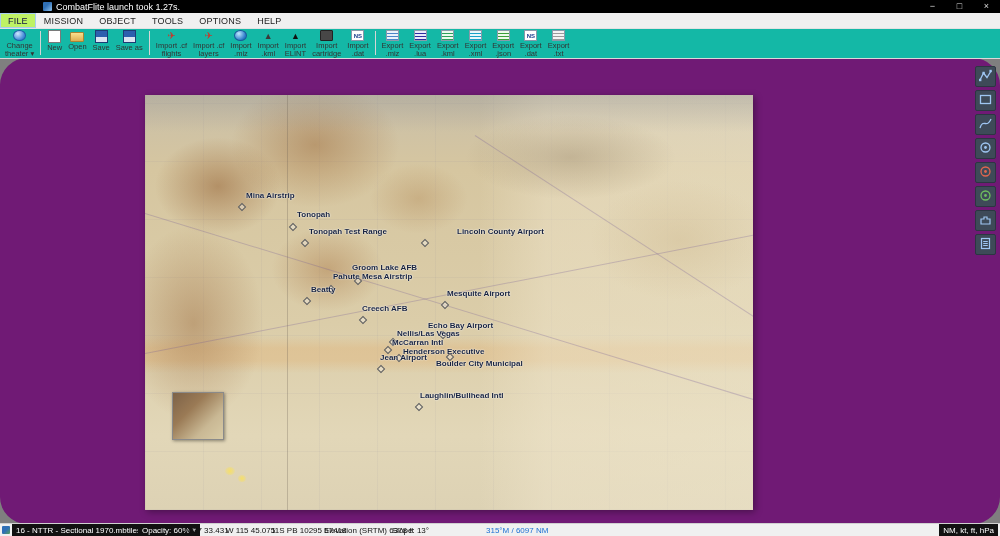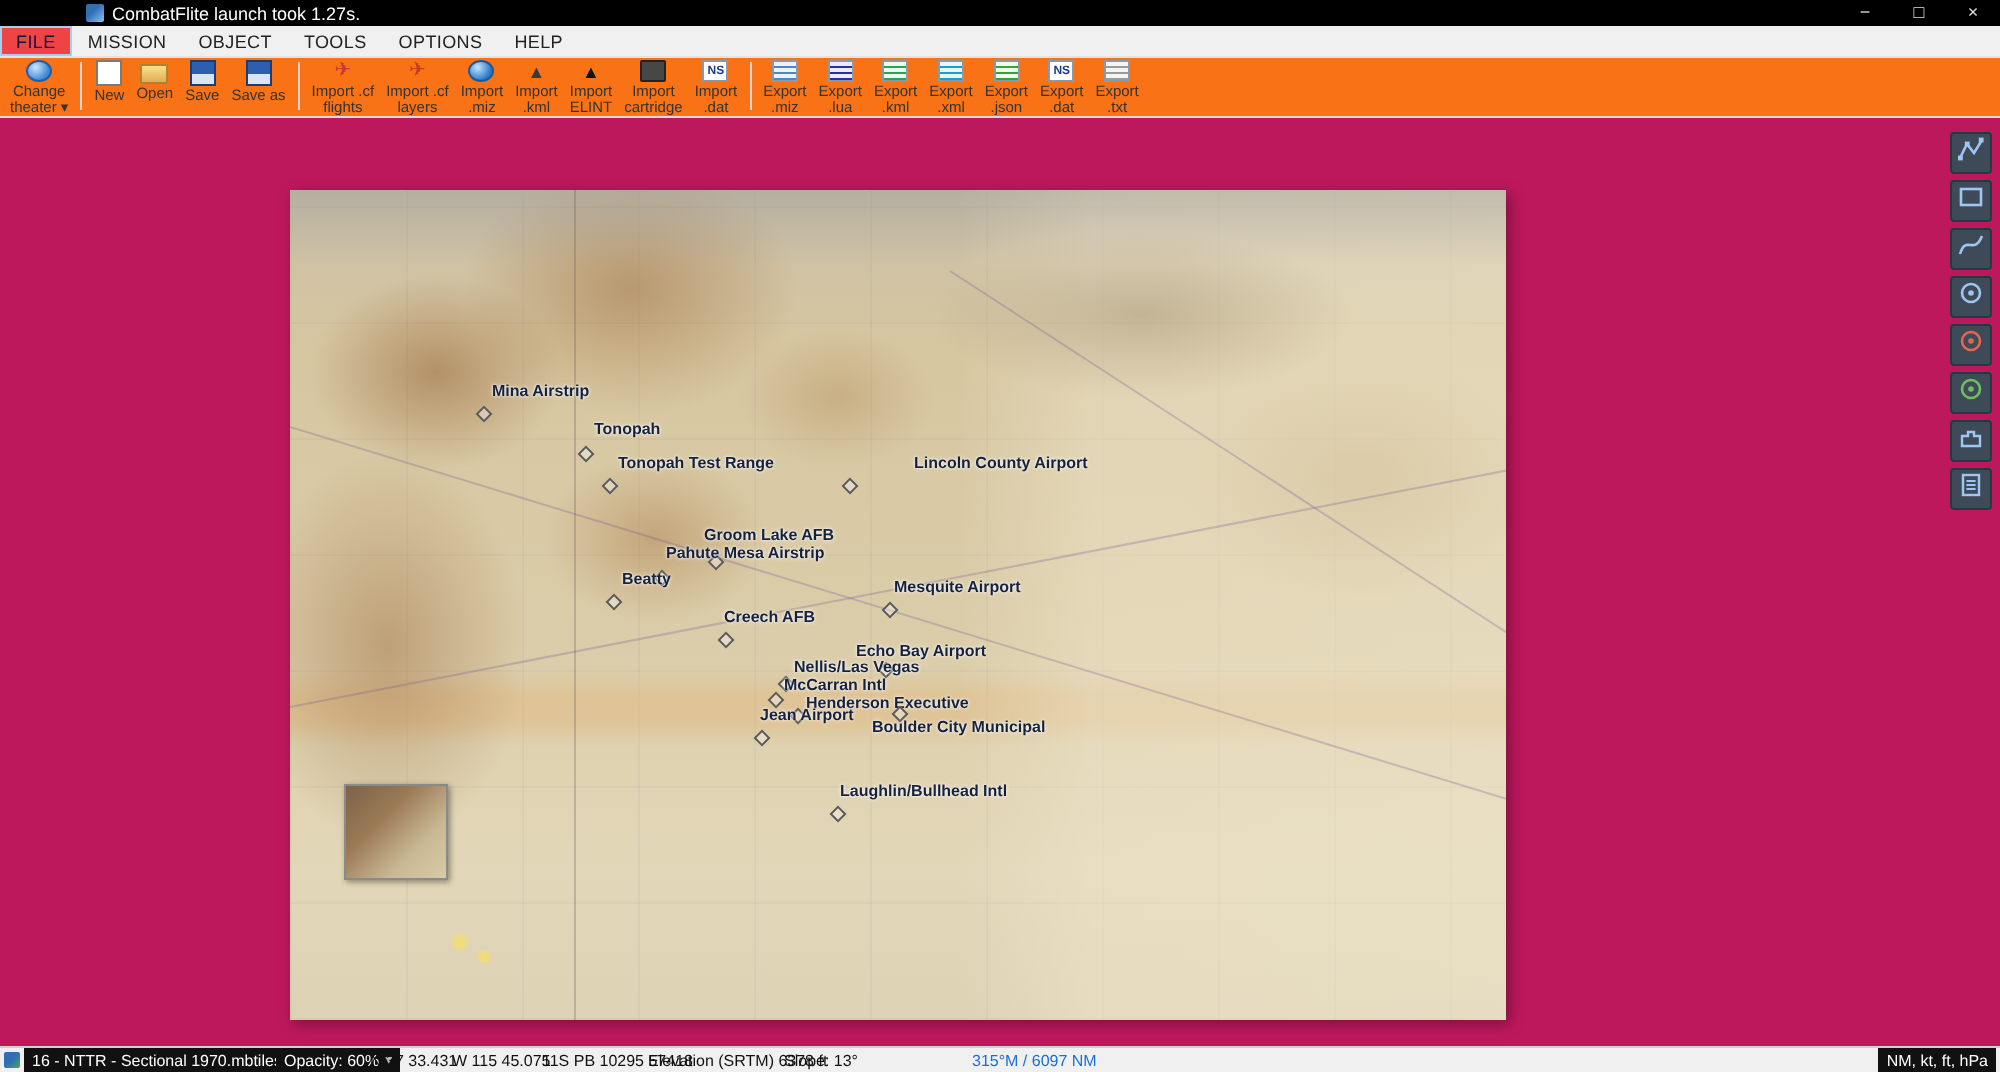--- a/index.html
+++ b/index.html
@@ -12,24 +12,24 @@
     background:linear-gradient(135deg,#2f6fb5 40%,#8fc3ef);border-radius:1px;flex:0 0 auto;}
   .title-text{white-space:nowrap;}
   .win-controls{margin-left:auto;display:flex;height:100%;}
   .win-btn{width:27px;height:13px;display:flex;align-items:center;justify-content:center;
     color:#ddd;font-size:9px;line-height:13px;cursor:default;}
 
   
   .menubar{position:absolute;top:13px;left:0;right:0;height:15px;background:#f0f0f0;
     border-bottom:1px solid #e3e3e3;display:flex;align-items:stretch;font-size:9px;color:#222;z-index:49;}
   .menu-item{padding:1px 8px 0 8px;display:flex;align-items:center;letter-spacing:.2px;}
-  .menu-item.active{background:#ef4444;box-shadow:inset 0 0 0 1px #a8cdf0;color:#114;}
-
-  
-  .toolbar{position:absolute;top:28px;left:0;right:0;height:30px;background:#f97316;
+  .menu-item.active{background:#bef264;box-shadow:inset 0 0 0 1px #a8cdf0;color:#114;}
+
+  
+  .toolbar{position:absolute;top:28px;left:0;right:0;height:30px;background:#14b8a6;
     border-bottom:1px solid #d9d9d9;display:flex;align-items:stretch;padding:0 2px;z-index:48;}
   .tb-btn{display:flex;flex-direction:column;align-items:center;justify-content:flex-start;
     padding:2px 3px 0 3px;font-size:7.5px;line-height:8px;color:#333;text-align:center;border-radius:2px;}
   .tb-sep{width:1px;background:#d5d5d5;margin:3px 3px;}
   .tbicon{height:12px;min-width:11px;margin-bottom:1px;display:flex;align-items:center;justify-content:center;}
   .tb-lbl{white-space:nowrap;}
 
   .i-globe{width:11px;height:11px;border-radius:50%;
     background:radial-gradient(circle at 35% 30%,#cfe6ff,#3b86d4 70%);border:1px solid #1f5ea8;}
   .i-new-document{width:9px;height:11px;background:#fff;border:1px solid #7a7a7a;}
@@ -49,21 +49,21 @@
   .i-sheet-miz,.i-sheet-lua,.i-sheet-kml,.i-sheet-xml,.i-sheet-json,.i-sheet-txt{
     width:11px;height:11px;border:1px solid #8899aa;background-color:#fff;}
   .i-sheet-miz{background-image:repeating-linear-gradient(180deg,#eaf2fb 0 2px,#4a86c8 2px 3px);}
   .i-sheet-lua{background-image:repeating-linear-gradient(180deg,#eaeafb 0 2px,#2d2d9e 2px 3px);}
   .i-sheet-kml{background-image:repeating-linear-gradient(180deg,#eafbee 0 2px,#2da05a 2px 3px);}
   .i-sheet-xml{background-image:repeating-linear-gradient(180deg,#e8f6fb 0 2px,#18a0c8 2px 3px);}
   .i-sheet-json{background-image:repeating-linear-gradient(180deg,#ecfbea 0 2px,#3aa03a 2px 3px);}
   .i-sheet-txt{background-image:repeating-linear-gradient(180deg,#f4f4f4 0 2px,#9a9a9a 2px 3px);}
 
   
-  .content{position:absolute;top:58px;bottom:12px;left:0;right:0;background:#be185d;}
+  .content{position:absolute;top:58px;bottom:12px;left:0;right:0;background:#701a75;border-radius:27px;}
   .map{position:absolute;left:145px;top:37px;width:608px;height:415px;overflow:hidden;
     background-color:#d8c9a6;
     background-image:
       linear-gradient(180deg,rgba(150,150,148,0.38) 0%,rgba(150,150,148,0) 9%),
       radial-gradient(90px 70px at 12% 22%,rgba(150,100,55,0.55),rgba(150,100,55,0) 70%),
       radial-gradient(120px 90px at 28% 12%,rgba(160,110,60,0.5),rgba(160,110,60,0) 70%),
       radial-gradient(100px 140px at 8% 55%,rgba(155,105,60,0.45),rgba(155,105,60,0) 70%),
       radial-gradient(80px 60px at 30% 42%,rgba(170,120,70,0.45),rgba(170,120,70,0) 70%),
       radial-gradient(70px 50px at 45% 25%,rgba(180,140,90,0.4),rgba(180,140,90,0) 70%),
       radial-gradient(150px 60px at 70% 15%,rgba(140,120,90,0.35),rgba(140,120,90,0) 70%),

